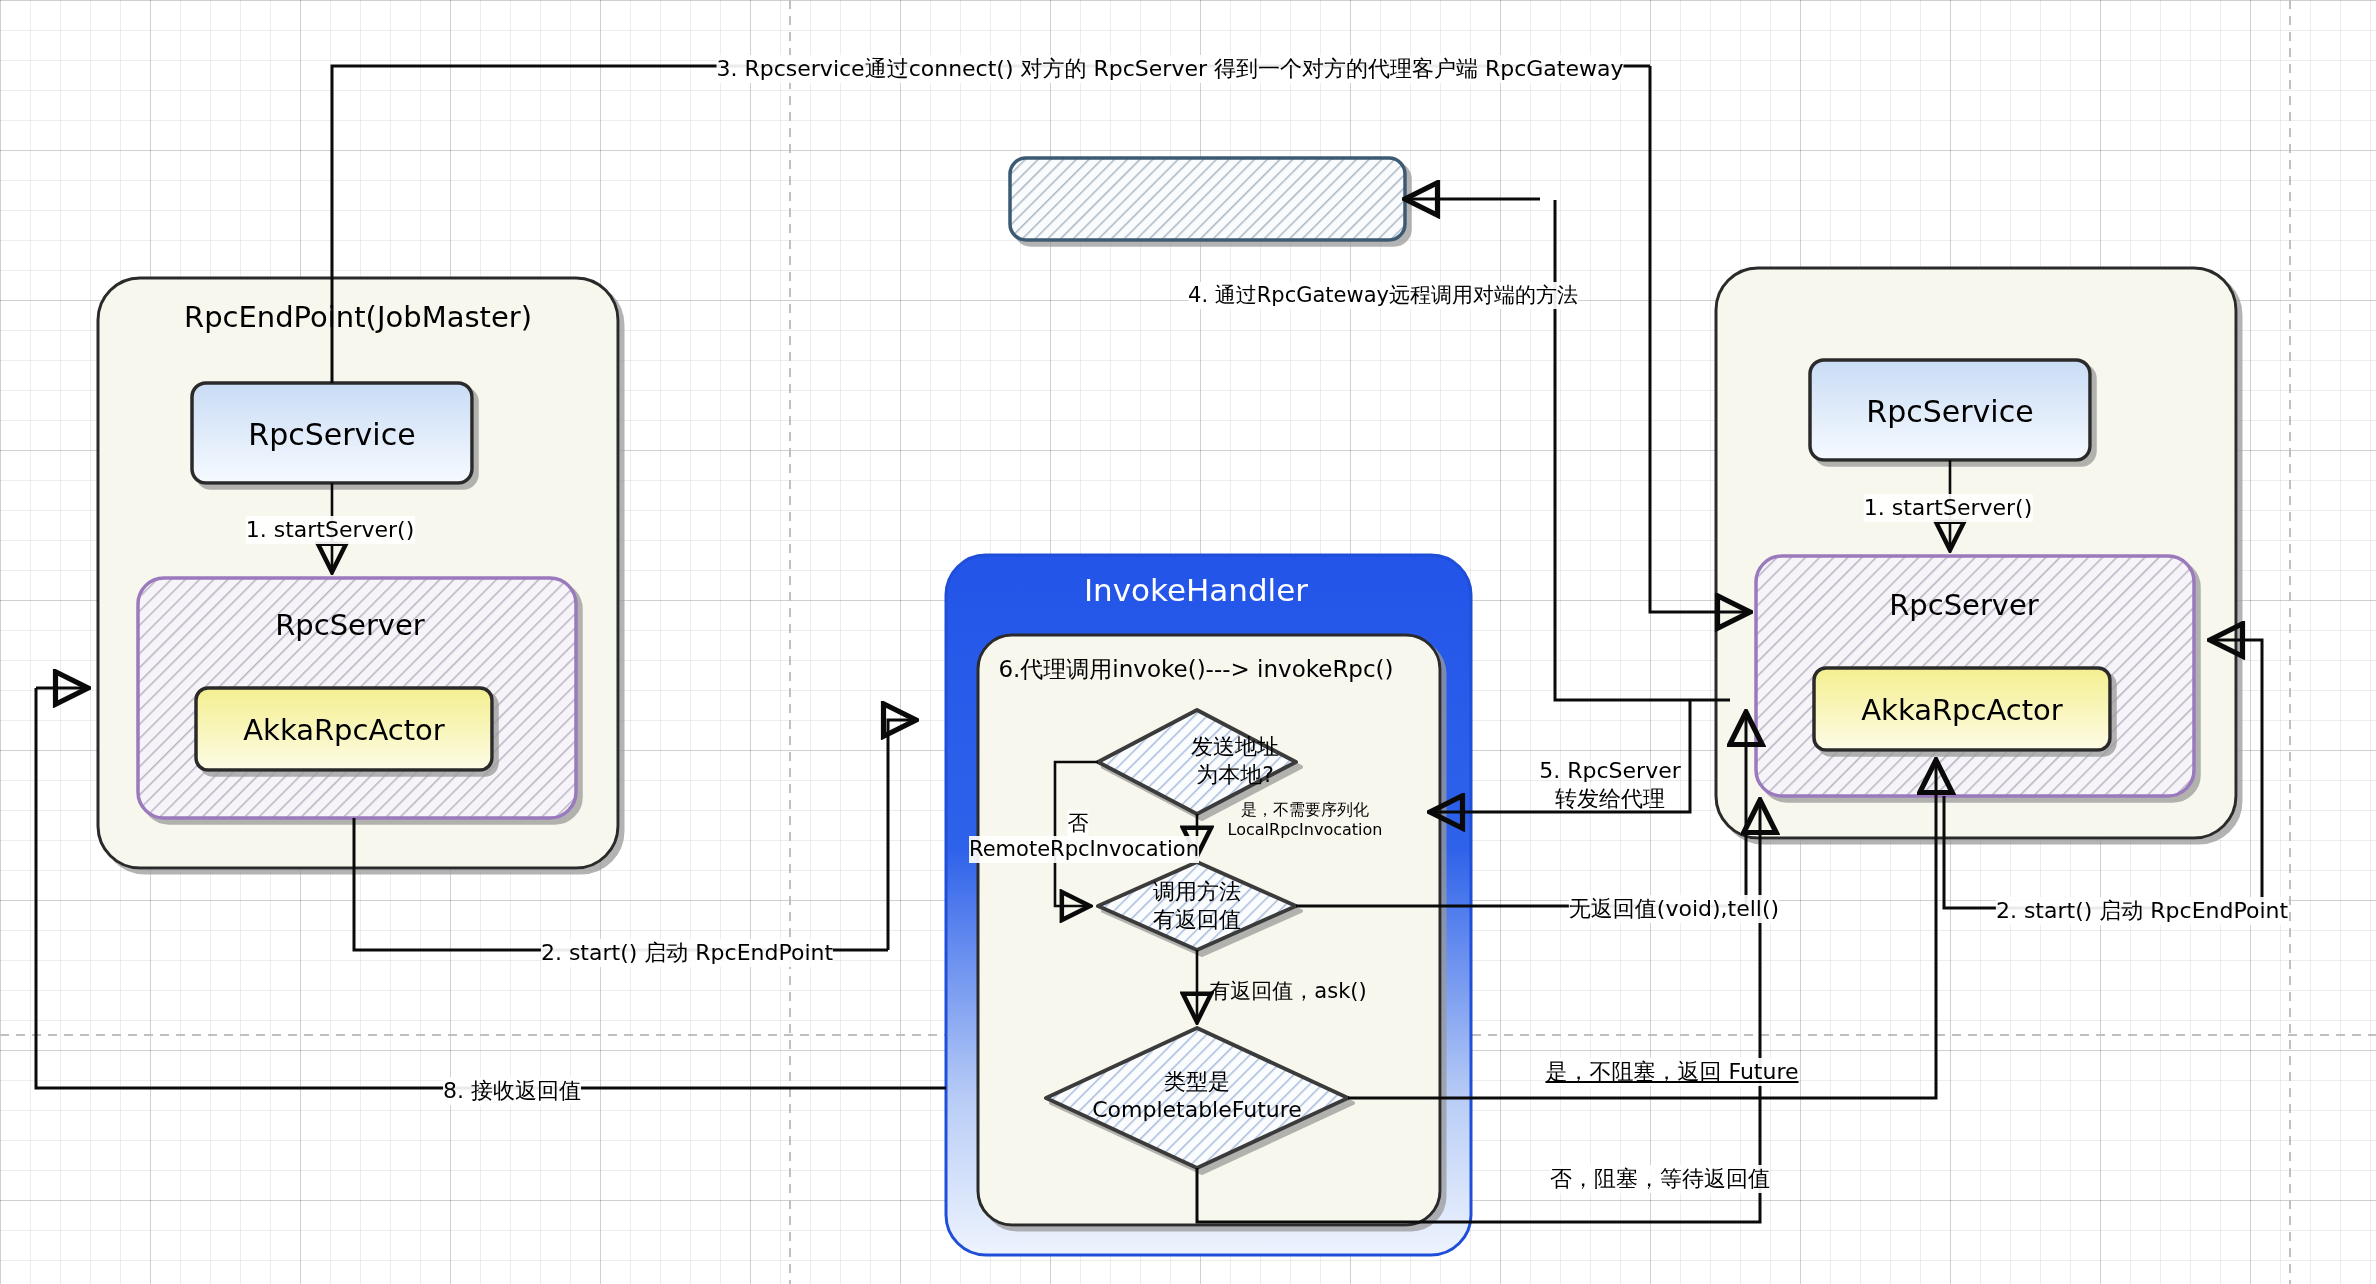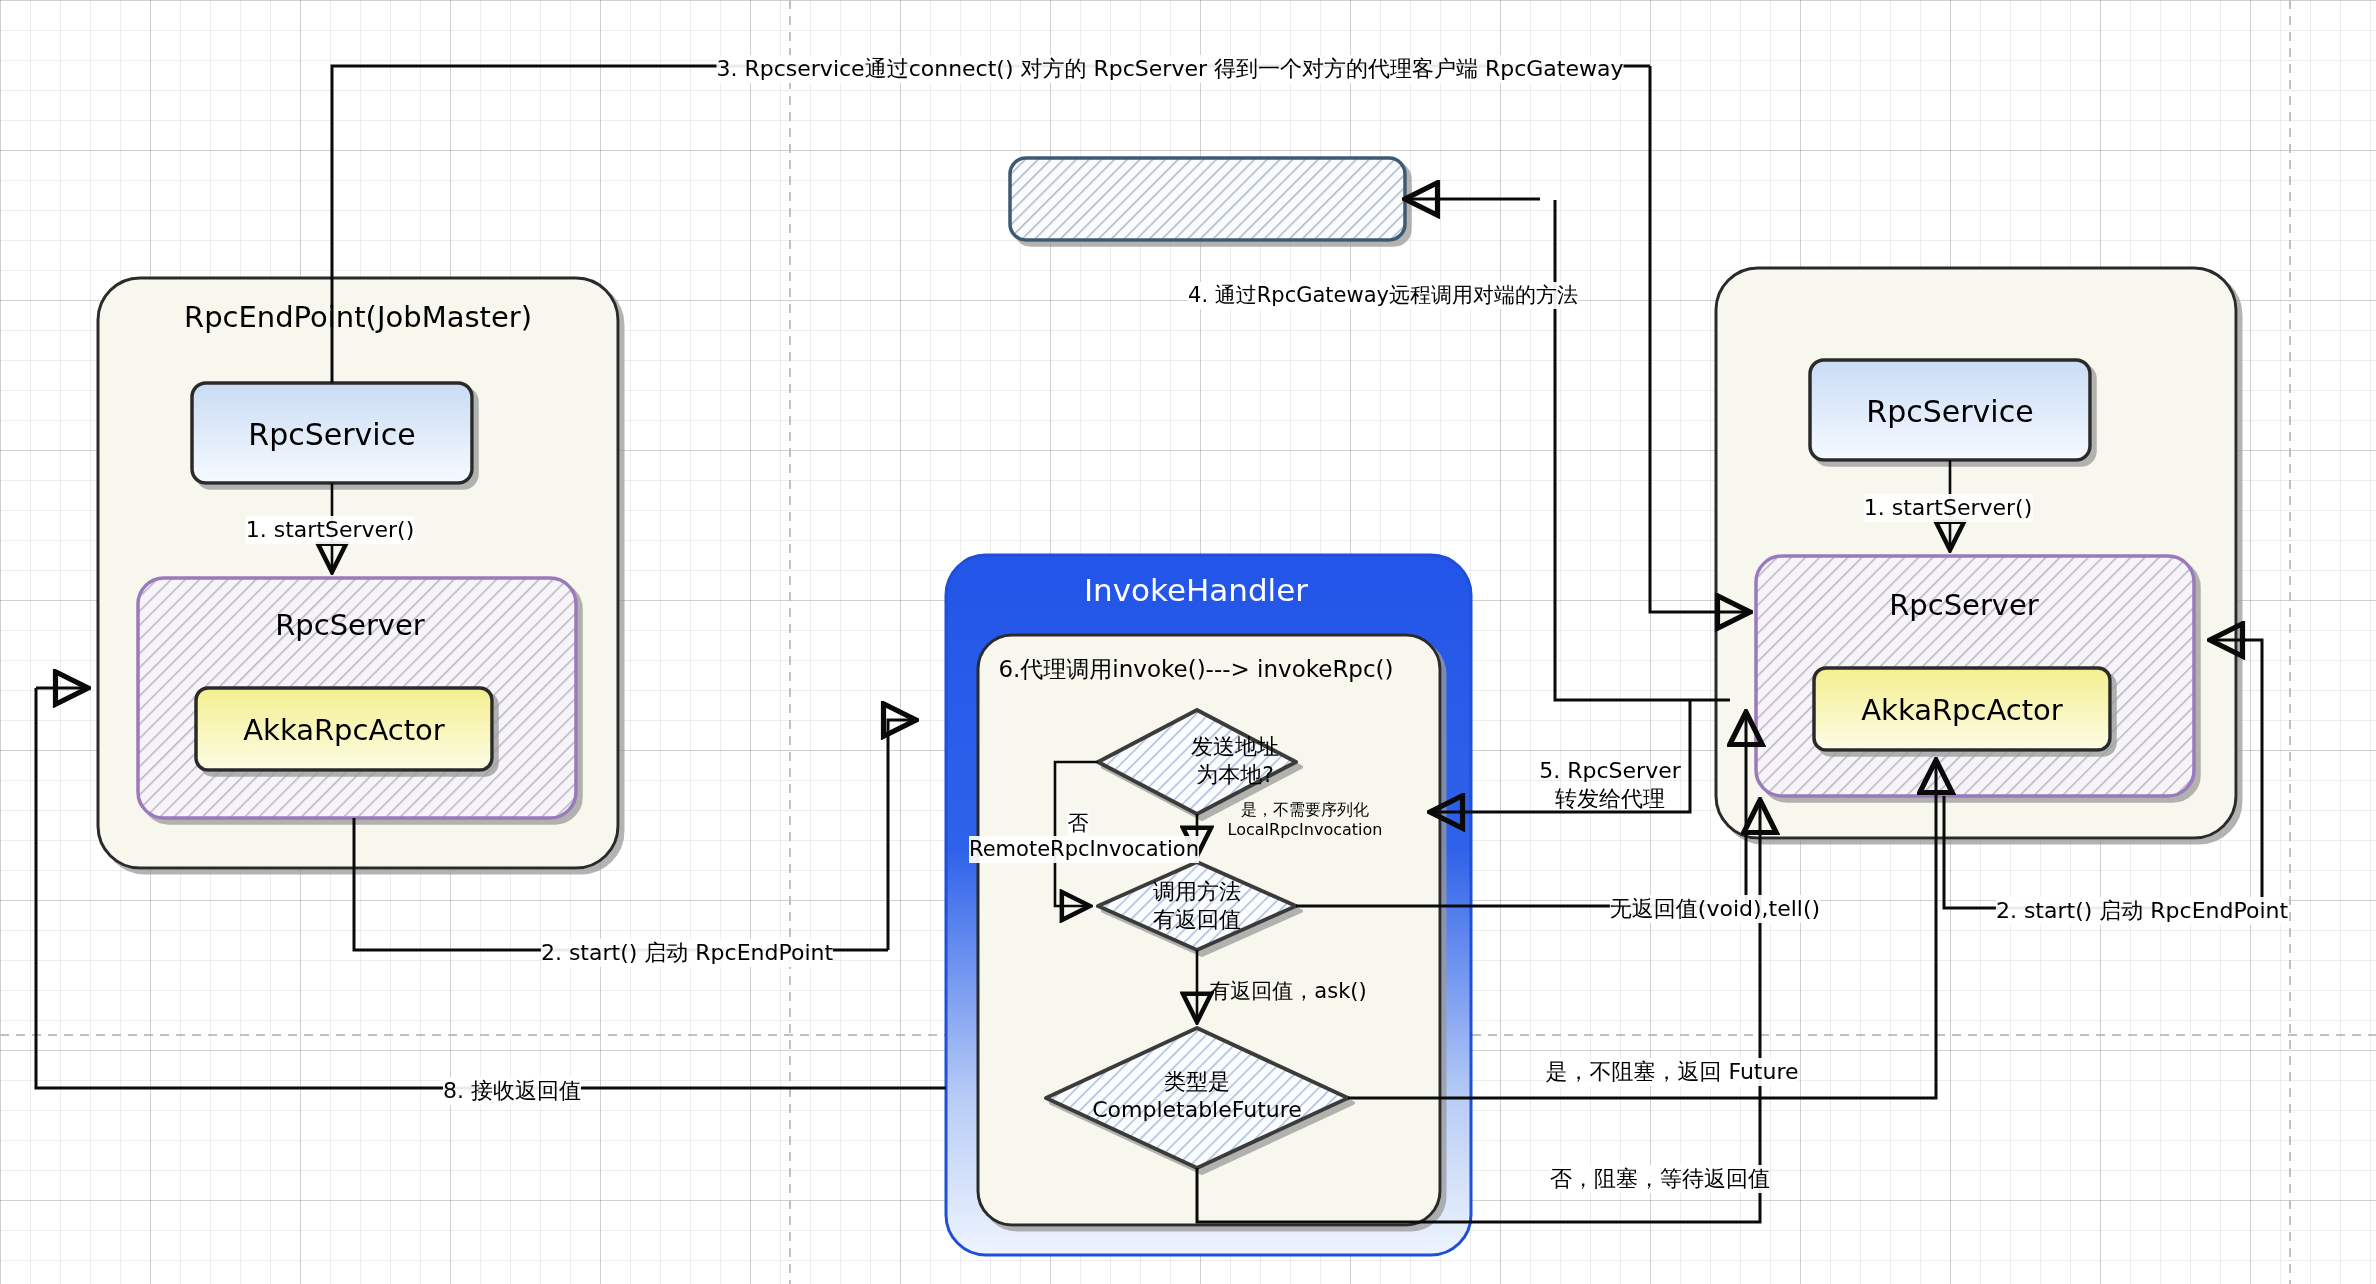--- a/index.html
+++ b/index.html
@@ -202,17 +202,17 @@
 LocalRpcInvocation</div>
   <div class="lbl nb center" style="left:1288px;top:978px;font-size:21px;">有返回值，ask()</div>
 
   <div class="lbl center" style="left:1170px;top:55px;font-size:22px;">3. Rpcservice通过connect() 对方的 RpcServer 得到一个对方的代理客户端 RpcGateway</div>
   <div class="lbl center" style="left:1383px;top:282px;font-size:21px;">4. 通过RpcGateway远程调用对端的方法</div>
   <div class="lbl nb center" style="left:1610px;top:757px;font-size:22px;text-align:center;">5. RpcServer
 转发给代理</div>
   <div class="lbl center" style="left:687px;top:939px;font-size:22px;">2. start() 启动 RpcEndPoint</div>
   <div class="lbl center" style="left:2142px;top:897px;font-size:22px;">2. start() 启动 RpcEndPoint</div>
   <div class="lbl center" style="left:512px;top:1077px;font-size:22px;">8. 接收返回值</div>
-  <div class="lbl center" style="left:1715px;top:895px;font-size:22px;">无返回值(void),tell()</div>
-  <div class="lbl center" style="left:1672px;top:1058px;font-size:22px;">是，不阻塞，返回 Future</div>
+  <div class="lbl center" style="left:1674px;top:895px;font-size:22px;">无返回值(void),tell()</div>
+  <div class="lbl center" style="left:1672px;top:1058px;font-size:22px;text-decoration:underline;">是，不阻塞，返回 Future</div>
   <div class="lbl center" style="left:1660px;top:1165px;font-size:22px;">否，阻塞，等待返回值</div>
 
 </div>
 
 </body></html>

